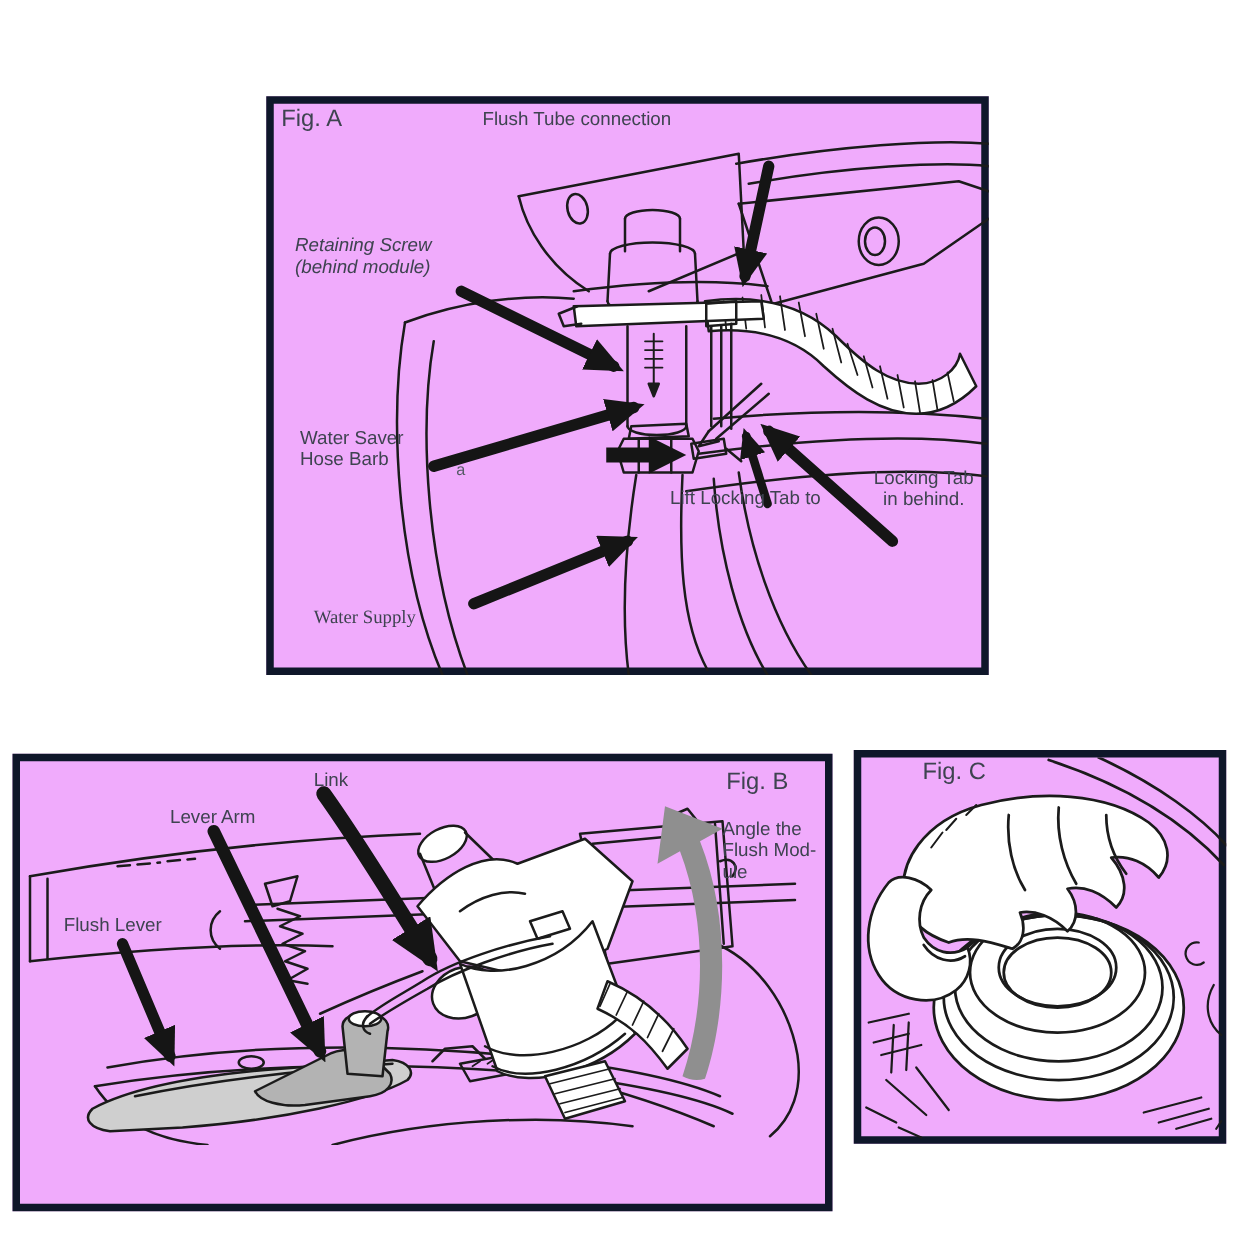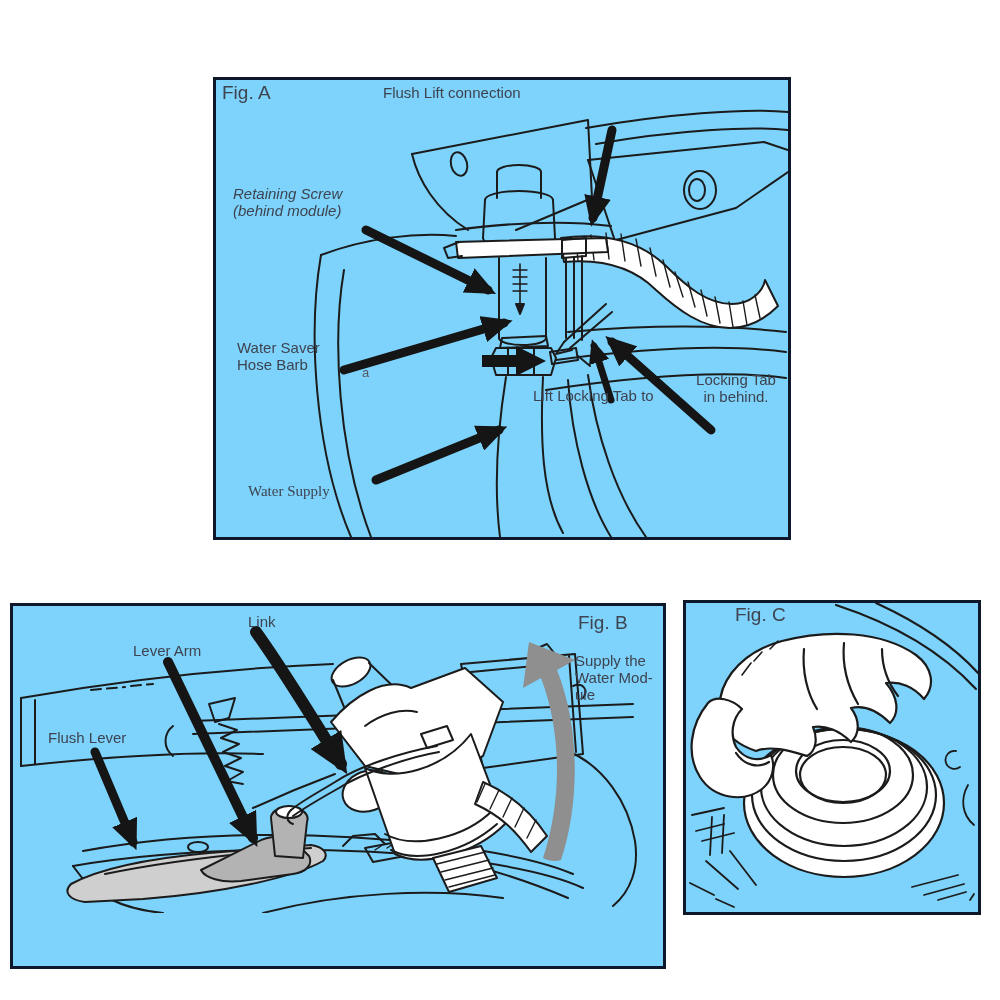--- a/index.html
+++ b/index.html
@@ -2,22 +2,22 @@
 <html><head>
 <meta charset="utf-8">
 <style>
   html,body{margin:0;padding:0;}
   body{
     width:1000px;height:1000px;position:relative;
     background:#ffffff;overflow:hidden;
     font-family:"Liberation Sans", sans-serif;
   }
   .panel{
-    position:absolute;background:#7dd3fc;
-    border:3px solid #0f172a;box-sizing:border-box;
+    position:absolute;background:#f0abfc;
+    border:6px solid #0f172a;box-sizing:border-box;
   }
   #fig-a{left:213px;top:77px;width:578px;height:463px;}
   #fig-b{left:10px;top:603px;width:656px;height:366px;}
   #fig-c{left:683px;top:600px;width:298px;height:315px;}
   .panel svg{position:absolute;left:0;top:0;}
   .lbl{
     position:absolute;font-size:15px;line-height:17px;
     color:#3e4350;white-space:nowrap;
   }
   .figlbl{
@@ -102,21 +102,21 @@
         <line x1="150" y1="150" x2="272" y2="210" stroke-width="9" marker-end="url(#ahA)"></line>
         <line x1="128" y1="290" x2="288" y2="243" stroke-width="9" marker-end="url(#ahA)"></line>
         <path d="M 266 275 L 300 275 L 300 266 L 330 281 L 300 296 L 300 287 L 266 287 Z" fill="#151515" stroke="none"></path>
         <line x1="160" y1="400" x2="283" y2="350" stroke-width="9" marker-end="url(#ahA)"></line>
         <line x1="395" y1="320" x2="378" y2="266" stroke-width="7" marker-end="url(#ahA)"></line>
         <line x1="495" y1="350" x2="396" y2="262" stroke-width="9" marker-end="url(#ahA)"></line>
       </g>
     </g>
   </svg>
   <div class="figlbl" style="left:6px;top:3px;">Fig. A</div>
-  <div class="lbl" style="left:167px;top:4px;">Flush Lift connection</div>
+  <div class="lbl" style="left:167px;top:4px;">Flush Tube connection</div>
   <div class="lbl" style="left:17px;top:105px;font-style:italic;">
     <span>Retaining Screw</span><br>
     <span>(behind module)</span>
   </div>
   <div class="lbl" style="left:21px;top:259px;">
     <span>Water Saver</span><br>
     <span>Hose Barb</span>
   </div>
   <div class="marker-a" style="left:146px;top:285px;">a</div>
   <div class="lbl" style="left:317px;top:307px;">Lift Locking Tab to</div>
@@ -206,22 +206,22 @@
         <line x1="155" y1="56" x2="240" y2="232" stroke-width="10" marker-end="url(#ahB)"></line>
         <path d="M 243 26 C 266 58 296 106 328 158" stroke-width="12" marker-end="url(#ahB)"></path>
       </g>
     </g>
   </svg>
   <div class="lbl" style="left:235px;top:7px;">Link</div>
   <div class="lbl" style="left:120px;top:36px;">Lever Arm</div>
   <div class="lbl" style="left:35px;top:123px;text-align:center;">Flush Lever</div>
   <div class="figlbl" style="left:565px;top:7px;">Fig. B</div>
   <div class="lbl" style="left:562px;top:46px;">
-    <span>Supply the</span><br>
-    <span>Water Mod-</span><br>
+    <span>Angle the</span><br>
+    <span>Flush Mod-</span><br>
     <span>ule</span>
   </div>
 </div>
 
 <div class="panel" id="fig-c">
   <svg width="292" height="309" viewBox="0 0 292 309">
     <g stroke="#1b1b1b" stroke-width="2.2" fill="none" stroke-linecap="round" stroke-linejoin="round">
 
       <g>
         <path d="M 150 2 C 205 20 255 48 290 86"></path>

